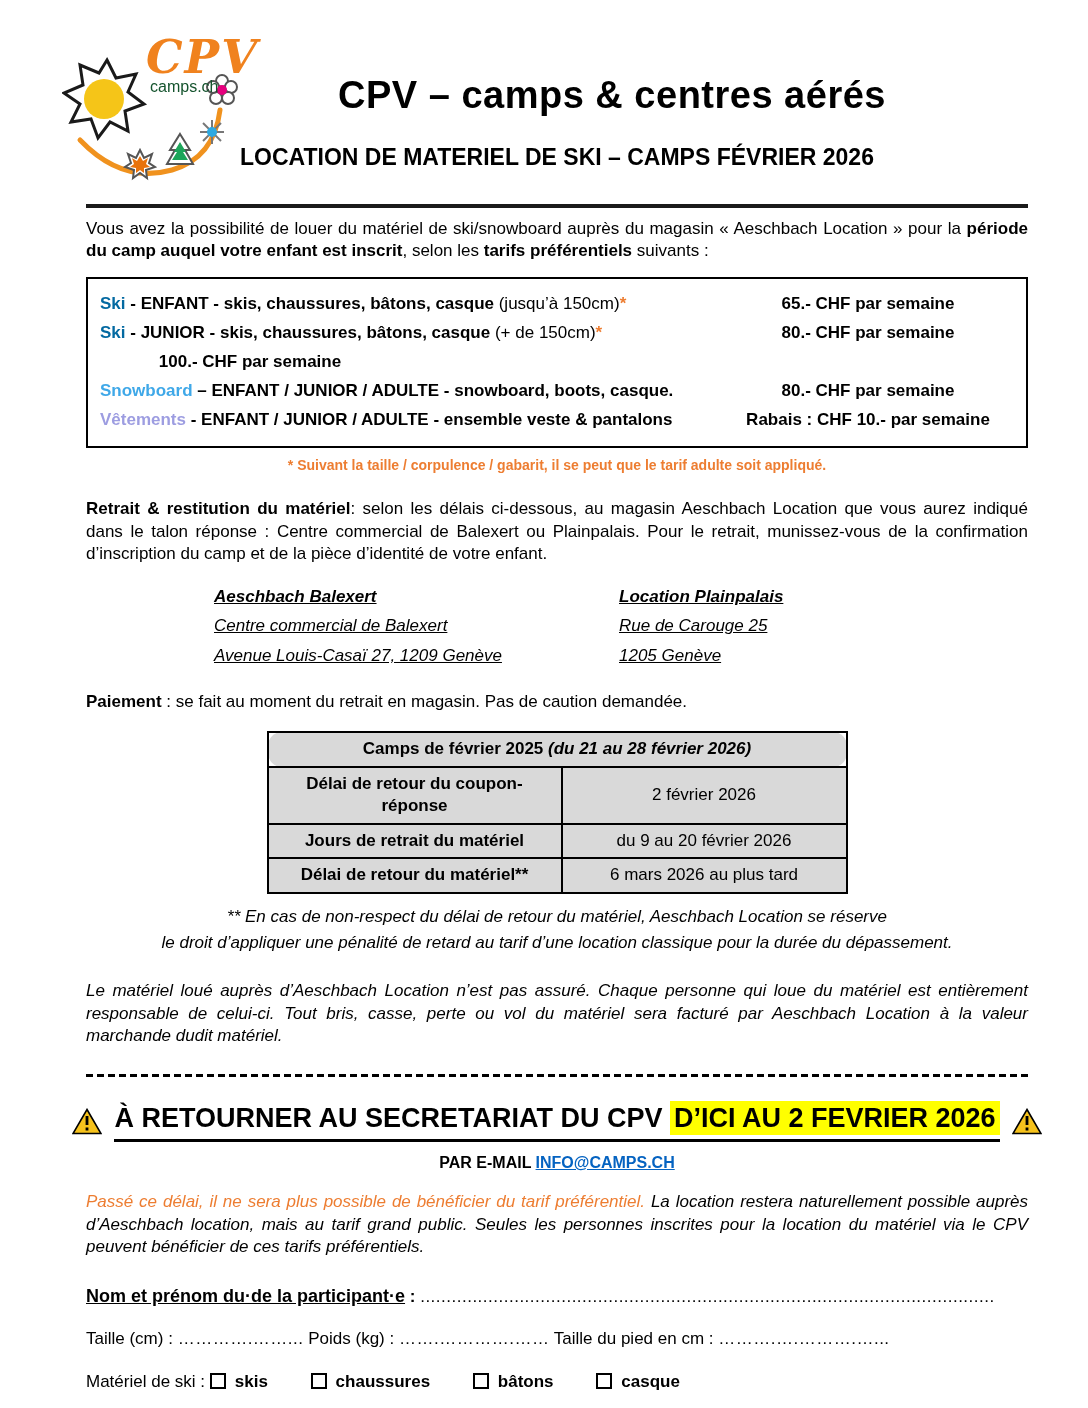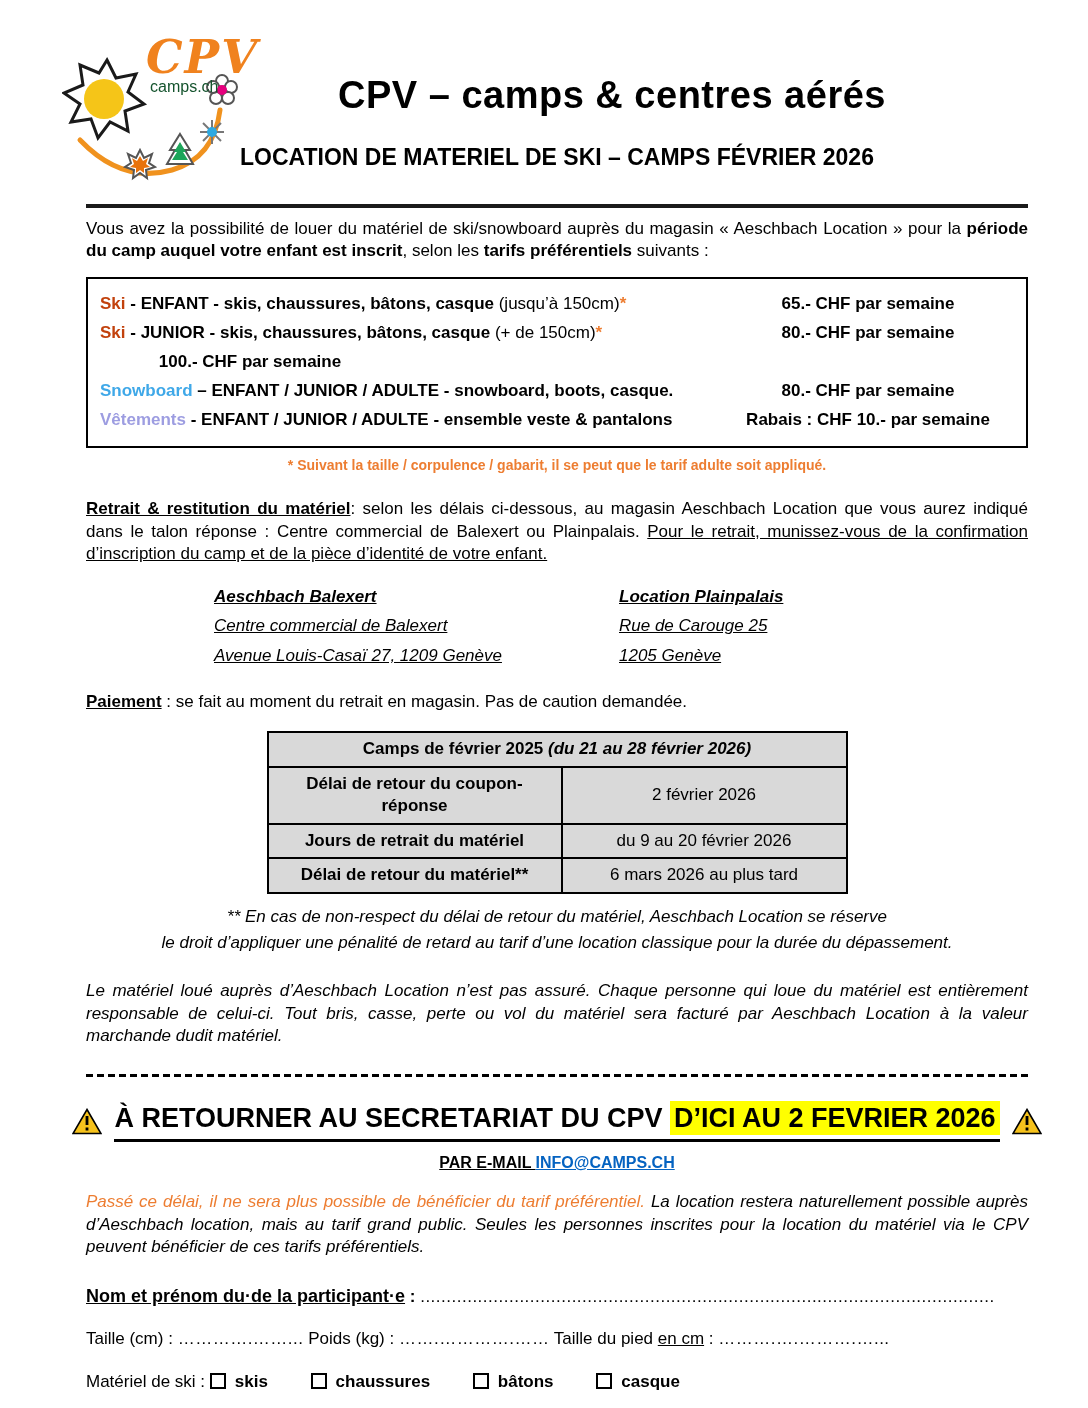--- a/index.html
+++ b/index.html
@@ -30,32 +30,32 @@
   }
   .doc-subtitle {
     text-align:center; margin-top:22px;
     font-size:23px; font-weight:bold;
   }
   .title-rule { border:0; border-top:4px solid #1a1a1a; margin:6px 0 10px 0; }
 
   
   .para { text-align:justify; margin:8px 0; }
   .b { font-weight:bold; }
-  .u { text-decoration:underline; }
+  .u { }
   .i { font-style:italic; }
   .orange { color:#ed7d31; }
 
   
   .price-box {
     border:2px solid #000; margin:14px 0 6px 0;
     padding:10px 8px 12px 12px;
   }
   .price-row { display:flex; align-items:baseline; line-height:29px; }
   .price-desc { flex:1; font-weight:bold; }
-  .kw-ski { color:#c2410c; font-weight:bold; }
+  .kw-ski { color:#0369a1; font-weight:bold; }
   .kw-snowboard { color:#3fa8e8; font-weight:bold; }
   .kw-vetements { color:#9d9de1; font-weight:bold; }
   .paren { font-weight:normal; }
   .star { color:#ed7d31; font-weight:bold; }
   .price-val { width:300px; text-align:center; font-weight:bold; }
   .price-note {
     text-align:center; color:#ed7d31; font-weight:bold;
     font-size:14px; margin:8px 0 24px 0;
   }
 
@@ -65,21 +65,21 @@
   .addr-name { font-weight:bold; }
 
   
   .dates-table {
     border-collapse:collapse; margin:18px auto 10px auto;
   }
   .dates-table td, .dates-table th {
     border:2px solid #000; background:#d9d9d9;
     padding:5px 10px; text-align:center; font-size:17px;
   }
-  .dates-table th { font-weight:bold; }
+  .dates-table th { font-weight:bold;border-radius:14px; }
   .dt-label { width:294px; font-weight:bold; }
   .dt-value { width:285px; }
 
   .center-note { text-align:center; font-style:italic; margin:6px 0; line-height:1.55; }
 
   
   .dashed-divider {
     height:3px; margin:26px 0 24px 0;
     background:repeating-linear-gradient(90deg,#000 0 7px,transparent 7px 11px);
   }

